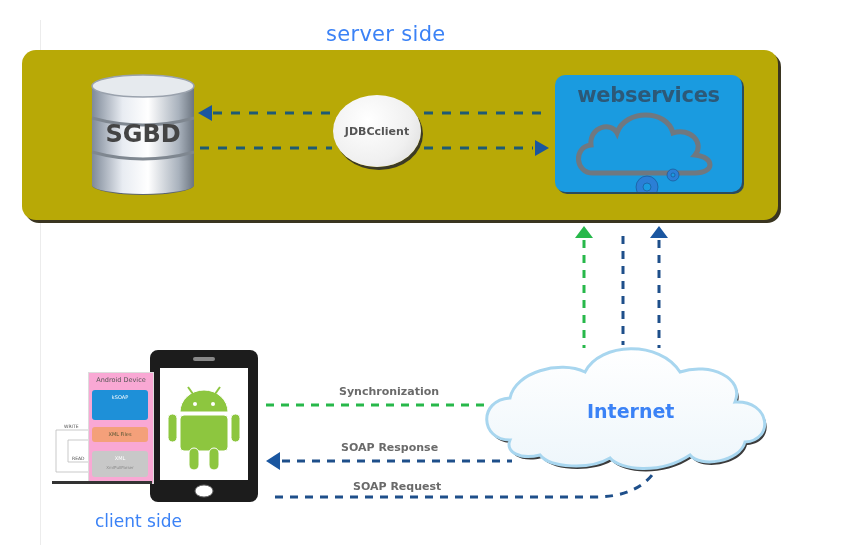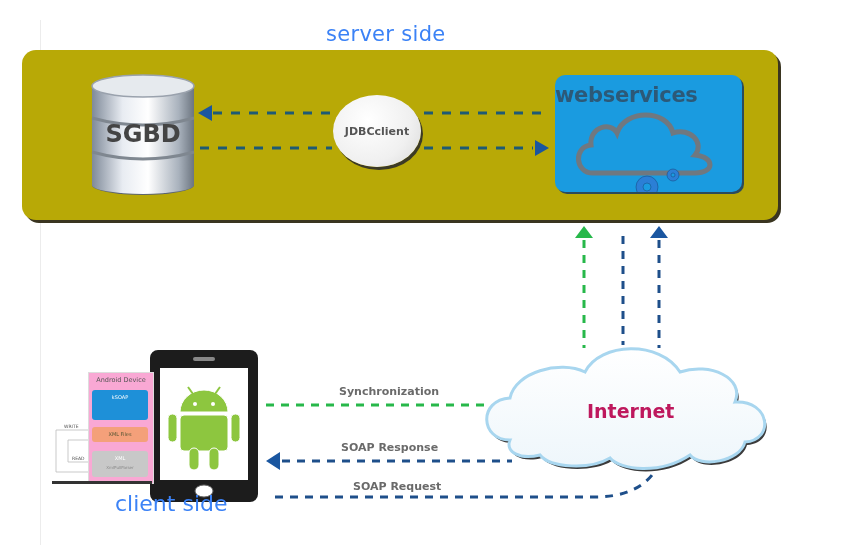--- a/index.html
+++ b/index.html
@@ -1,26 +1,26 @@
 <!DOCTYPE html>
 <html><head>
 <meta charset="utf-8">
 <style>
   html, body { margin:0; padding:0; background:#ffffff; }
   body { width:859px; height:551px; position:relative; overflow:hidden; font-family:"DejaVu Sans", sans-serif; }
   .left-rule { position:absolute; left:40px; top:20px; width:1px; height:525px; background:#ececec; }
   .title-text { position:absolute; font-family:"DejaVu Sans", sans-serif; font-weight:normal; color:#3b82f6; }
   #server-title { left:326px; top:22px; font-size:21px; letter-spacing:0.3px; }
-  #client-title { left:95px; top:491px; font-size:22px;margin-left:20px; }
+  #client-title { left:95px; top:511px; font-size:17px; }
   .server-box { position:absolute; left:22px; top:50px; width:756px; height:170px; background:#b8a906; border-radius:14px; box-shadow:3px 3px 0 #3a3520; }
   .ws-box { position:absolute; left:555px; top:75px; width:187px; height:117px; background:#1a9be0; border-radius:10px; box-shadow:2px 2px 0 #2c4b5c; }
-  .ws-title { position:absolute; left:0; right:0; top:8px; text-align:left; font-weight:bold; font-size:21px; color:#2c5978; letter-spacing:-0.3px; }
+  .ws-title { position:absolute; left:0; right:0; top:8px; text-align:center; font-weight:bold; font-size:21px; color:#2c5978; letter-spacing:-0.3px; }
   .jdbc { position:absolute; left:333px; top:95px; width:88px; height:72px; border-radius:50%; background:radial-gradient(circle at 40% 35%, #ffffff 0%, #f0f0f0 60%, #d8d8d8 100%); box-shadow:2px 3px 0 #3c3a26; display:flex; flex-direction:row; align-items:center; justify-content:center; font-weight:bold; font-size:11px; color:#555; line-height:15px; }
   .label { position:absolute; font-weight:bold; font-size:11px; color:#6a6a6a; }
-  .internet-label { position:absolute; left:587px; top:400px; font-weight:bold; font-size:19px; color:#be185d; }
+  .internet-label { position:absolute; left:587px; top:400px; font-weight:bold; font-size:19px; color:#3b82f6; }
   .panel { position:absolute; left:88px; top:372px; width:64px; height:110px; background:#f9a8d4; border:1px solid #ddd; }
   .panel-title { position:absolute; left:0; width:64px; top:3px; font-size:6.5px; color:#555; text-align:center; }
   .pblock { position:absolute; left:3px; width:56px; border-radius:3px; font-size:5px; color:#fff; text-align:center; }
   .rw { position:absolute; font-size:4.5px; color:#555; }
   .base-bar { position:absolute; left:52px; top:481px; width:100px; height:3px; background:#333; }
   svg { position:absolute; left:0; top:0; }
 </style>
 </head>
 <body>
 

